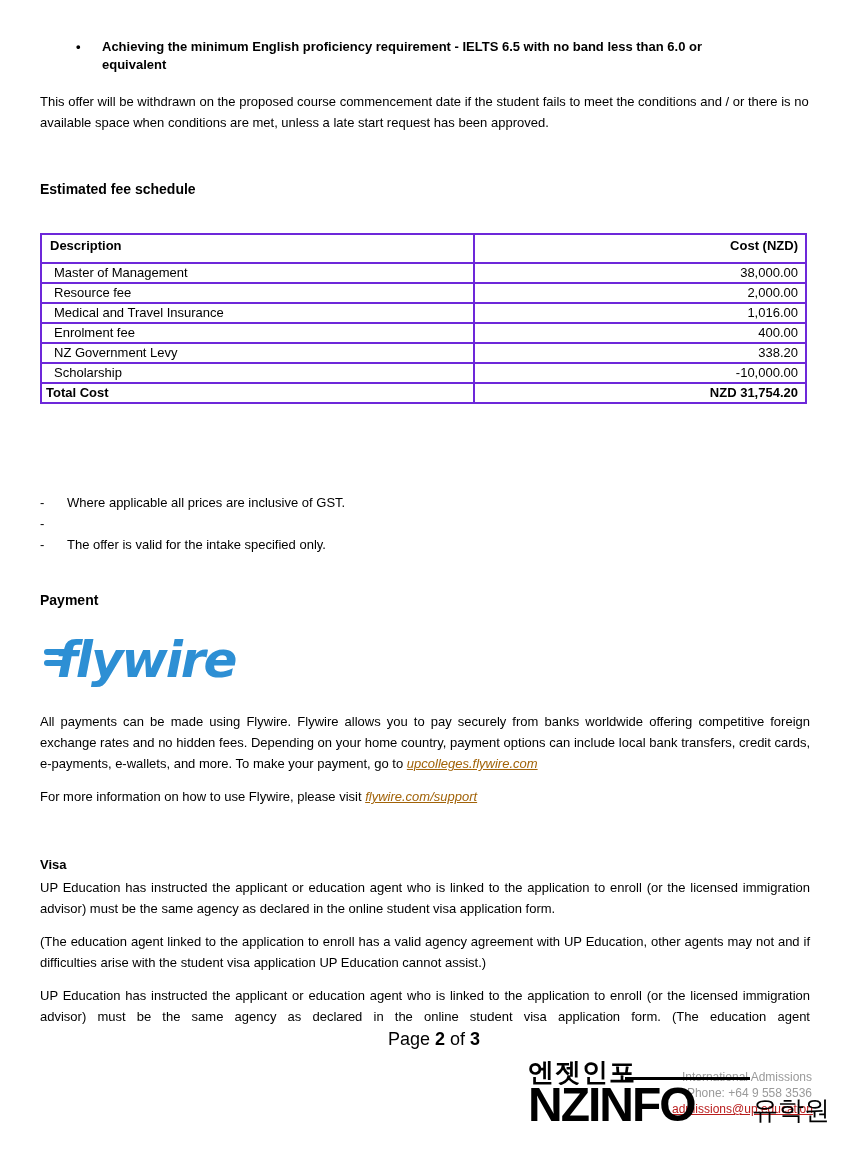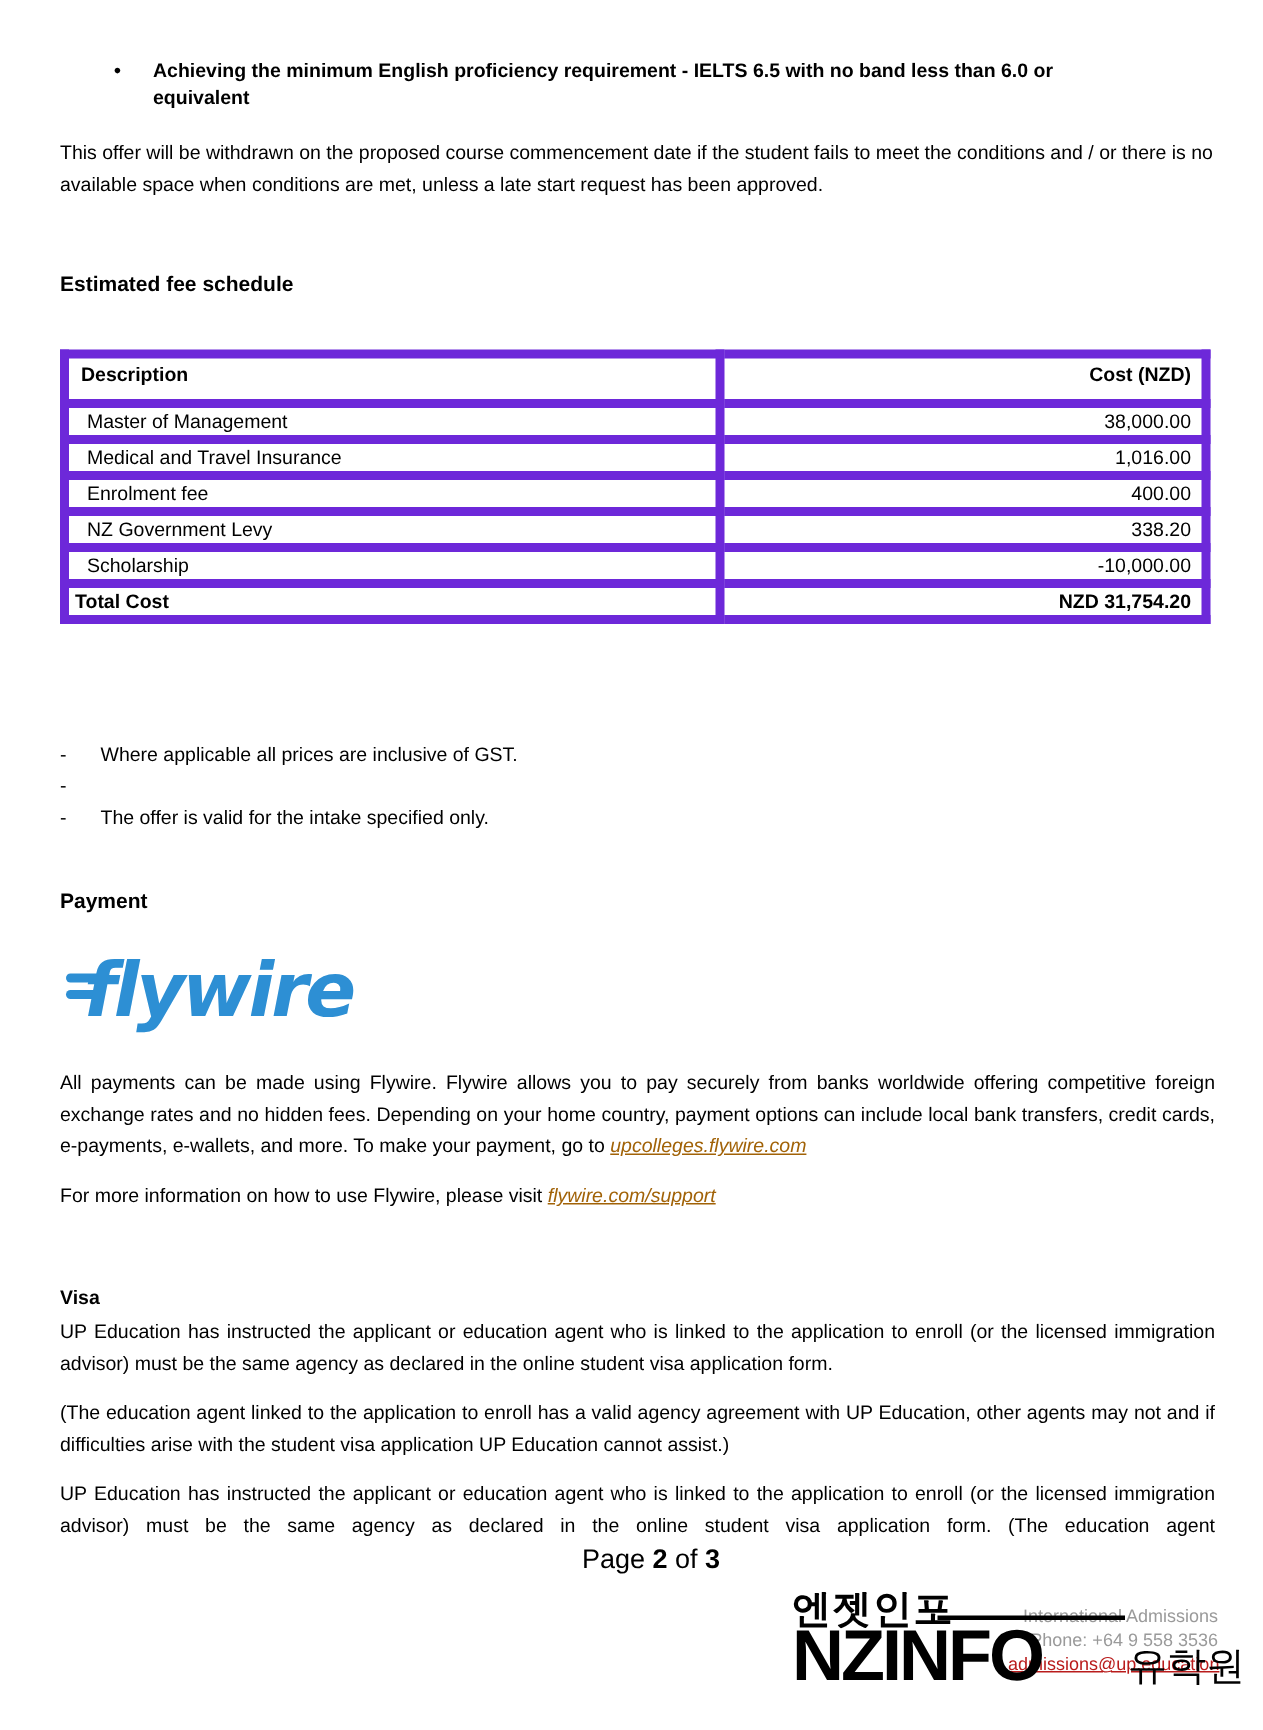--- a/index.html
+++ b/index.html
@@ -12,21 +12,21 @@
     .bullet-dot { position: absolute; left: 0; top: 0; }
     .bullet-text { position: absolute; left: 26px; top: 0; width: 640px; }
     .para { left: 40px; width: 770px; line-height: 21px; }
     .justify { text-align: justify; }
     .heading { left: 40px; font-weight: bold; font-size: 14px; }
     table.fees {
       position: absolute; left: 40px; top: 233px; width: 767px;
       border-collapse: collapse; font-size: 13px;
     }
     table.fees td, table.fees th {
-      border: 6px solid #6d28d9; padding: 0 7px 0 12px; height: 18px; line-height: 18px;
+      border: 2px solid #6d28d9; padding: 0 7px 0 12px; height: 18px; line-height: 18px;
     }
     table.fees th { font-weight: bold; text-align: left; height: 25px; vertical-align: top; padding-top: 2px; padding-left: 8px; }
     table.fees th.r, table.fees td.r { text-align: right; }
     table.fees td.l { width: 412px; }
     table.fees tr.total td { font-weight: bold; padding-left: 4px; }
     .dash-list { left: 40px; top: 492px; width: 760px; }
     .dash-row { position: relative; height: 21px; line-height: 21px; }
     .dash-row .dash { position: absolute; left: 0; }
     .dash-row .txt { position: absolute; left: 27px; }
     .flywire-logo { left: 42px; top: 627px; width: 195px; height: 70px; }
@@ -55,20 +55,24 @@
   <thead>
     <tr>
       <th>Description</th>
       <th class="r">Cost (NZD)</th>
     </tr>
   </thead>
   <tbody>
     <tr>
       <td class="l">Master of Management</td>
       <td class="r">38,000.00</td>
+    </tr>
+    <tr>
+      <td class="l">Resource fee</td>
+      <td class="r">2,000.00</td>
     </tr>
     <tr>
       <td class="l">Medical and Travel Insurance</td>
       <td class="r">1,016.00</td>
     </tr>
     <tr>
       <td class="l">Enrolment fee</td>
       <td class="r">400.00</td>
     </tr>
     <tr>

